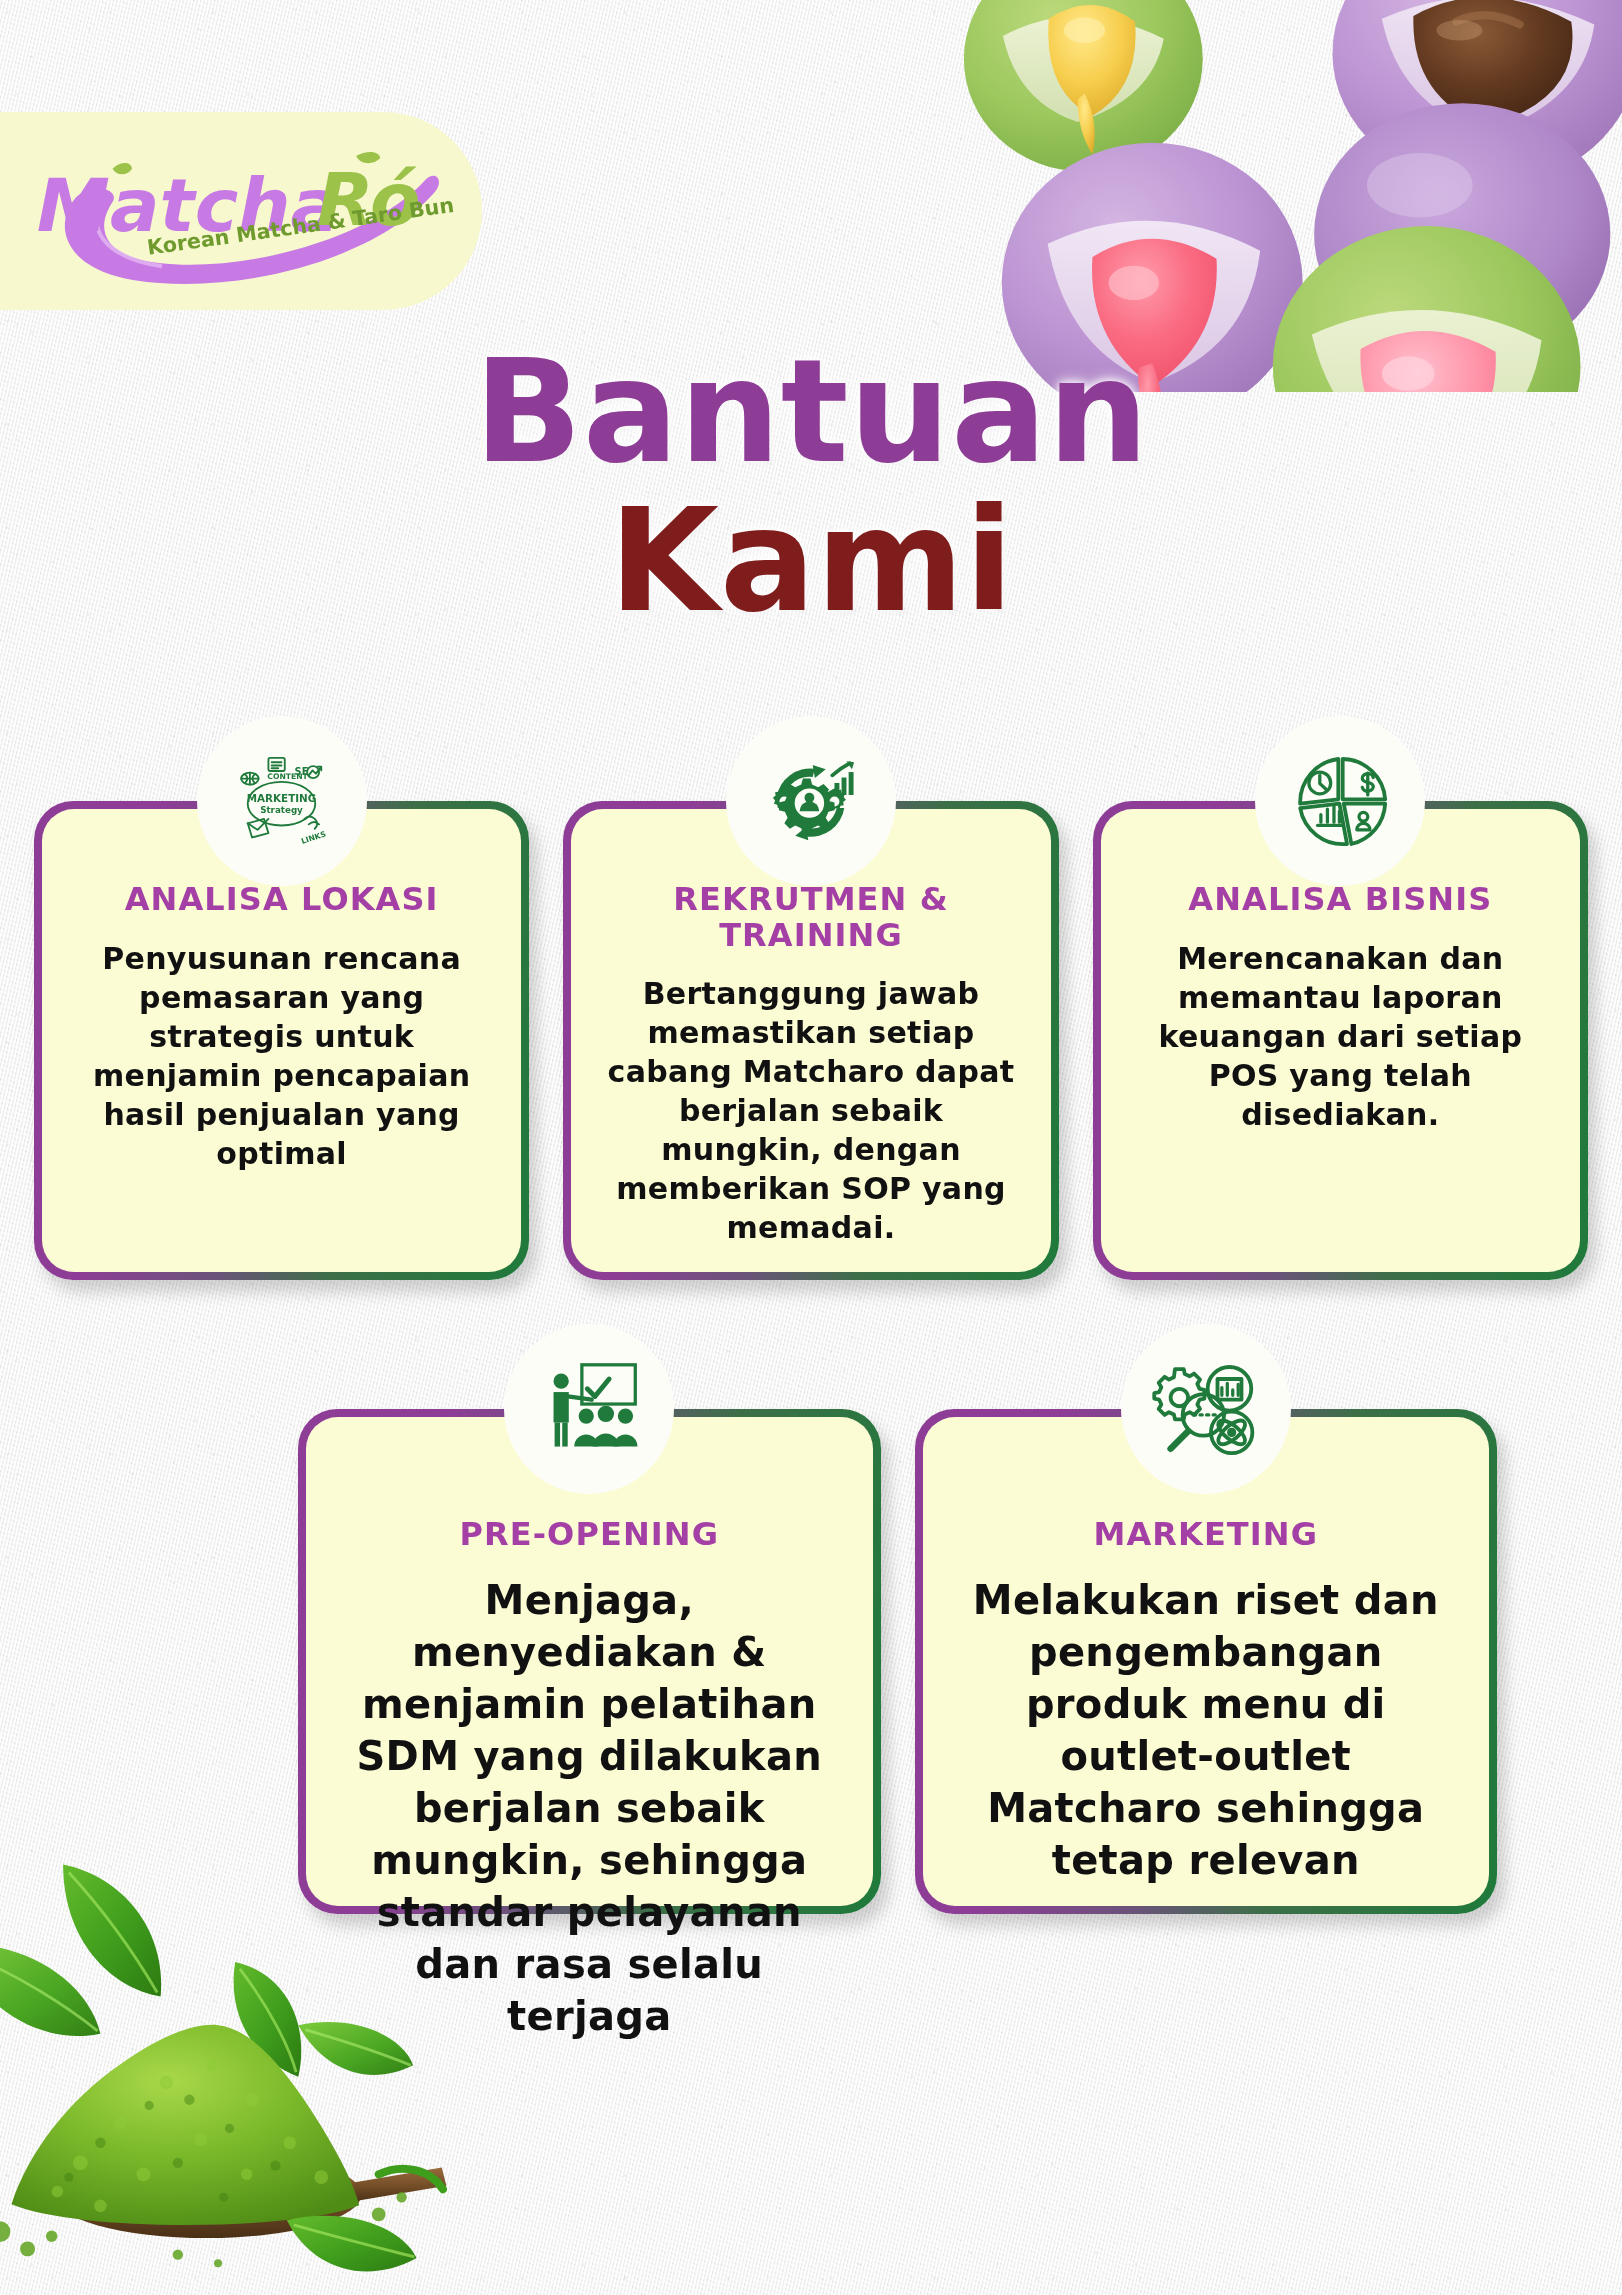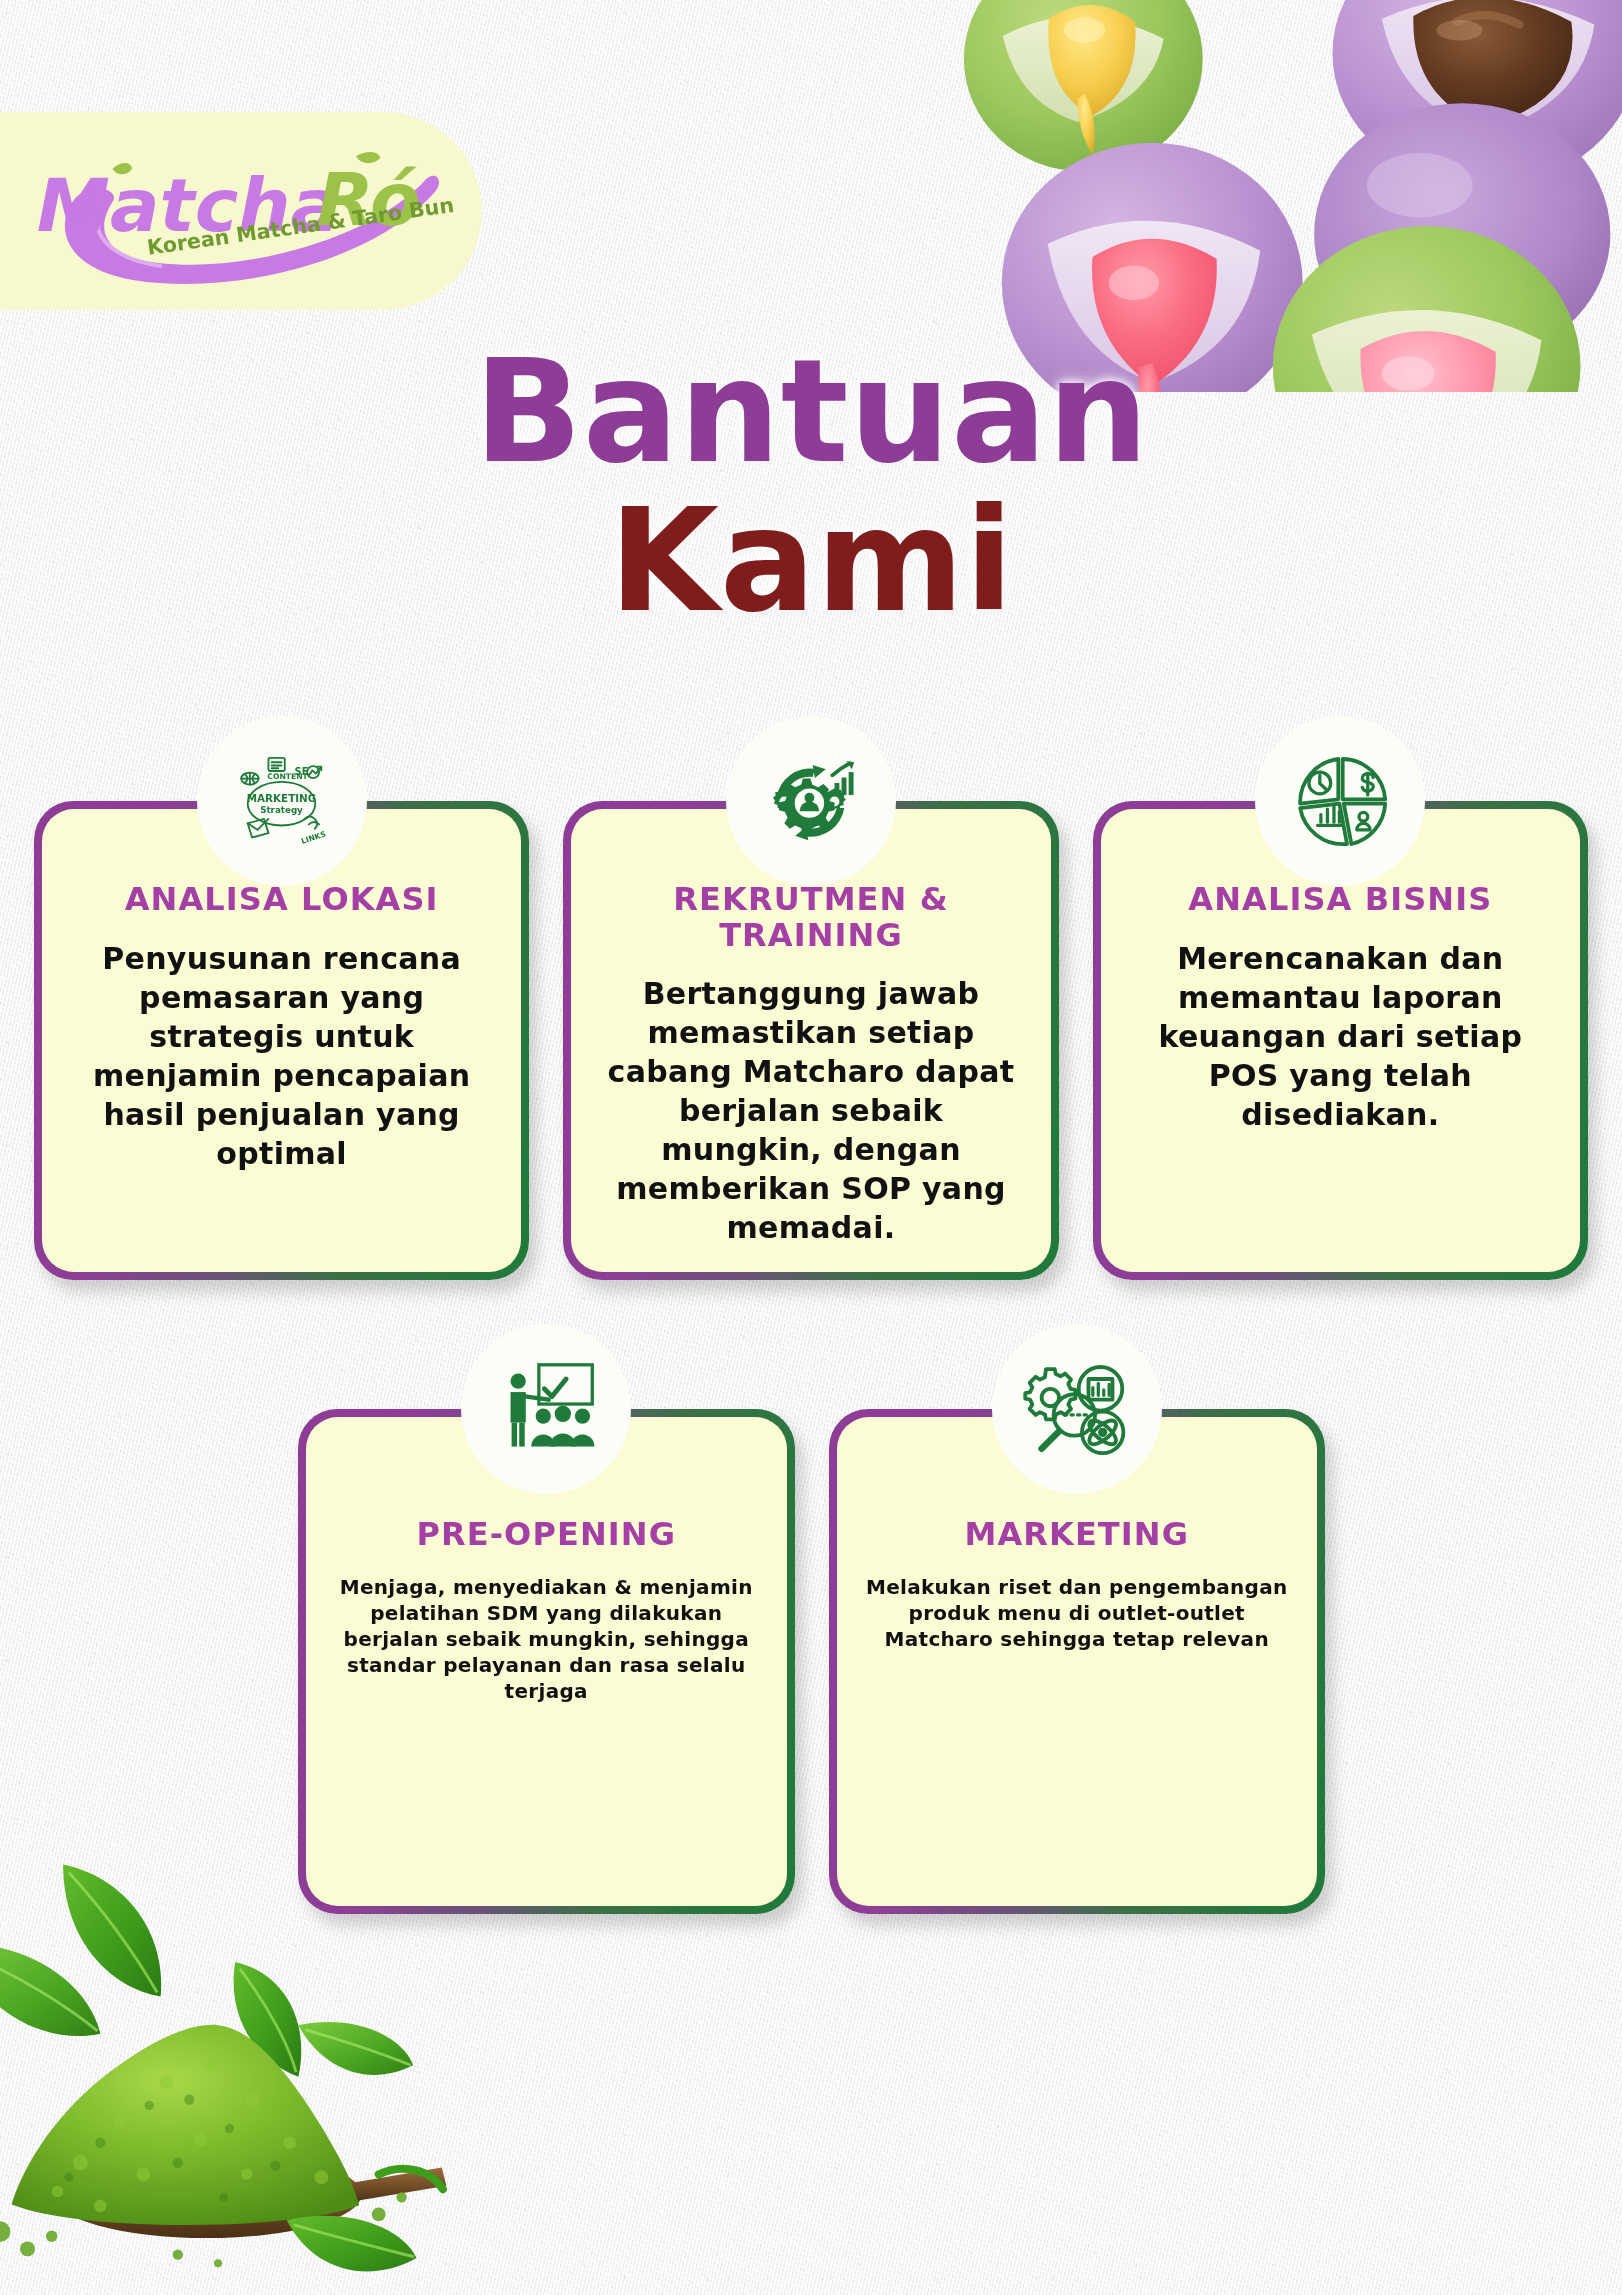--- a/index.html
+++ b/index.html
@@ -130,21 +130,21 @@
   }
   .row-top {
     left: 34px;
     top: 801px;
     width: 1554px;
     gap: 34px;
   }
   .row-bottom {
     left: 298px;
     top: 1409px;
-    width: 1027px;
+    width: 1199px;
     gap: 34px;
   }
 
   .card {
     position: relative;
     flex: 1 1 0;
     border-radius: 39px;
     padding: 8px;
     background: linear-gradient(100deg, #8e3d96 0%, #8e3d96 22%, #6a5379 46%, #3c6f47 66%, #1f7a3b 100%);
     box-shadow: 8px 11.5px 15px rgba(60,60,60,0.22);
@@ -194,21 +194,21 @@
   .card-body {
     font-family: "DejaVu Sans", sans-serif;
     font-size: 32px;
     font-weight: 700;
     color: #111111;
     line-height: 1.30;
     letter-spacing: 0.3px;
     text-align: center;
   }
   .row-top .card-body { font-size: 30px; }
-  .row-bottom .card-body { font-size: 20px; }
+  .row-bottom .card-body { font-size: 40px; }
 </style>
 </head>
 <body>
 
 <div class="poster">
 
   <div class="paper-texture"></div>
   <div class="paper-grain"></div>
 
   <div class="buns">

